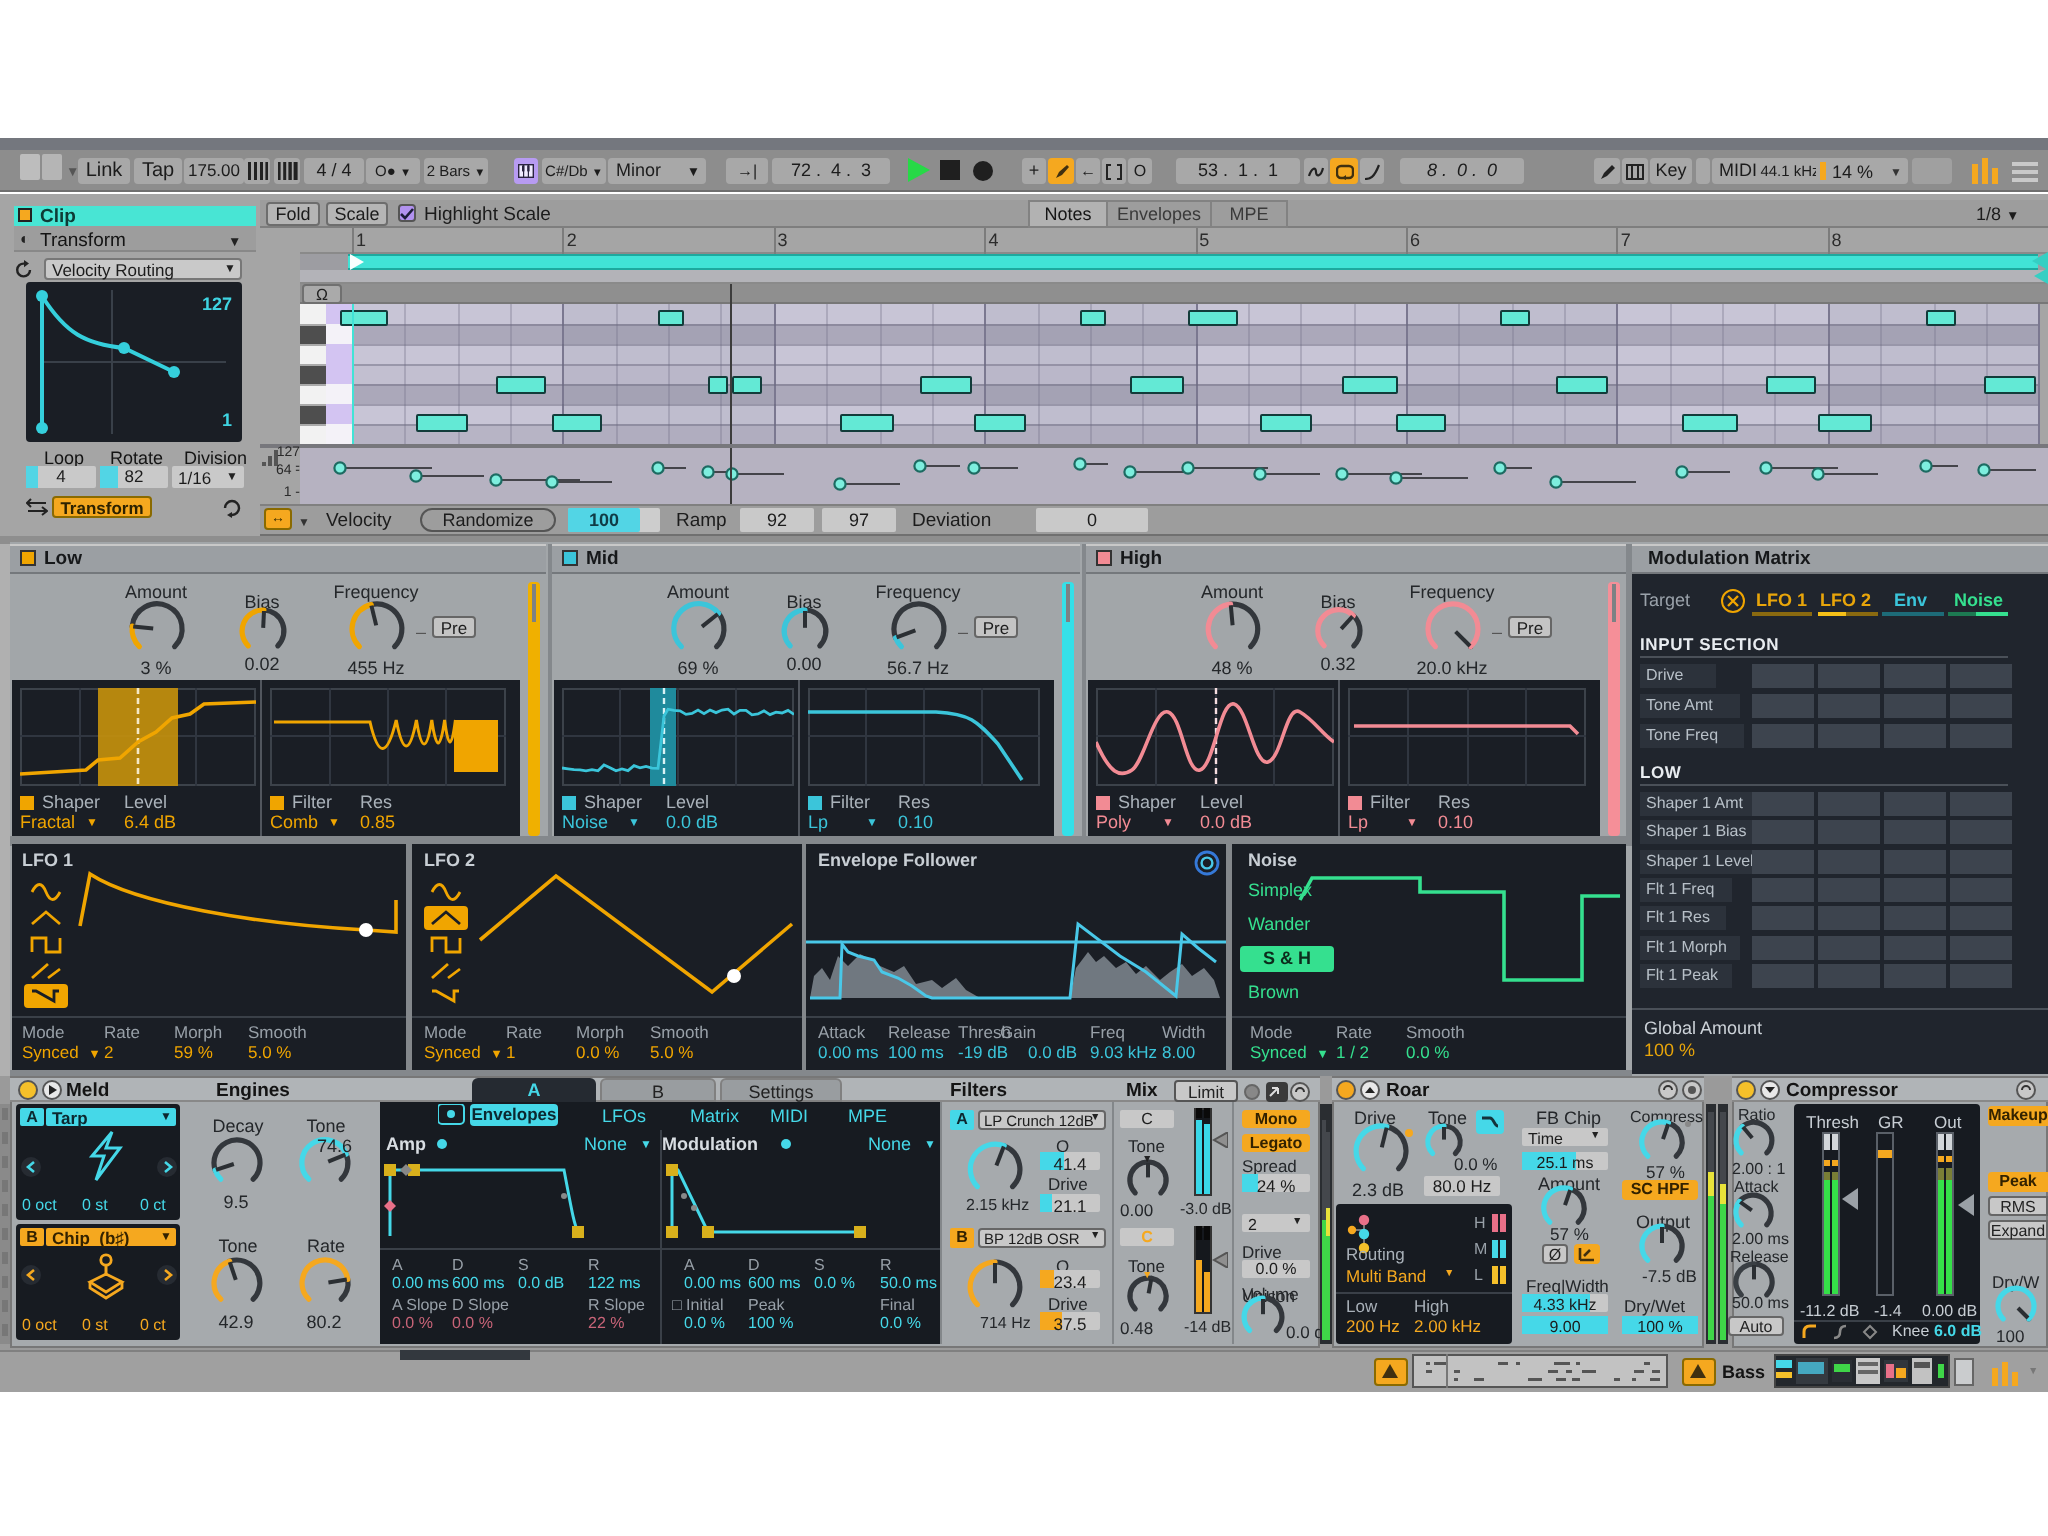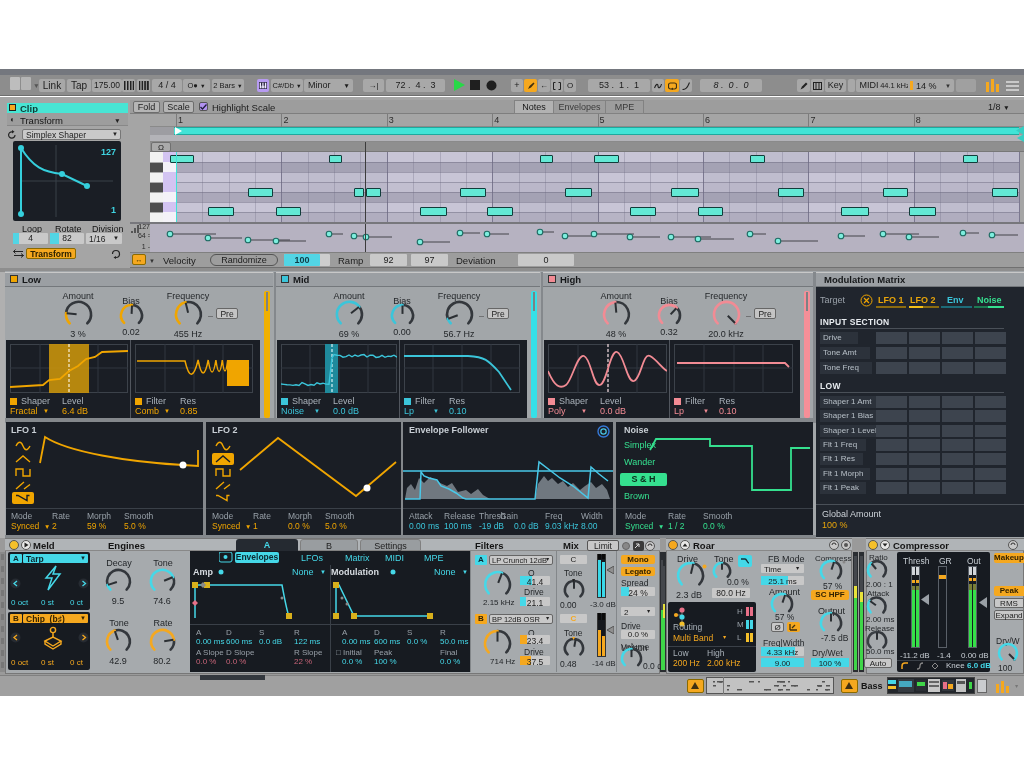--- a/index.html
+++ b/index.html
@@ -377,21 +377,21 @@
 <div style="position:absolute;left:10px;top:115px;font-size:8px;color:#222;">◐</div>
 <div style="position:absolute;left:20px;top:115px;font-size:9.5px;color:#141414;">Transform</div>
 <div style="position:absolute;left:114px;top:115px;font-size:9px;color:#222;"><span style="font-size:0.75em">▼</span></div>
 <div style="position:absolute;left:7px;top:130px;">
       <svg width="10" height="10">
         <path d="M8 5 A3.2 3.2 0 1 1 5 1.8" stroke="#222" stroke-width="1.2" fill="none"></path>
         <path d="M5 0 L7.5 1.8 L5 3.6 Z" fill="#222"></path>
       </svg>
     </div>
 <div style="position:absolute;left:22px;top:129px;width:99px;height:11px;background:#c9c9c9;border:1px solid #777;border-radius:2px;"></div>
-<div style="position:absolute;left:26px;top:130px;font-size:8.5px;color:#1c1c1c;">Simplex Shaper</div>
+<div style="position:absolute;left:26px;top:130px;font-size:8.5px;color:#1c1c1c;">Velocity Routing</div>
 <div style="position:absolute;left:112px;top:129px;font-size:8px;color:#222;"><span style="font-size:0.75em">▼</span></div>
 <div style="position:absolute;left:13px;top:141px;width:108px;height:80px;background:#1a1e25;border-radius:2px;"></div>
 <svg style="position:absolute;left:13px;top:141px" width="108" height="80">
       <line x1="43" y1="4" x2="43" y2="76" stroke="#394049" stroke-width="1"></line>
       <line x1="8" y1="40" x2="100" y2="40" stroke="#394049" stroke-width="1"></line>
       <line x1="8" y1="7" x2="8" y2="73" stroke="#35cfdc" stroke-width="2"></line>
       <path d="M8 7 C 20 26, 30 31, 49 33 L74 45" stroke="#35cfdc" stroke-width="2" fill="none"></path>
       <circle cx="8" cy="7" r="3" fill="#35cfdc"></circle>
       <circle cx="8" cy="73" r="3" fill="#35cfdc"></circle>
       <circle cx="49" cy="33" r="3" fill="#35cfdc"></circle>
@@ -934,21 +934,21 @@
       <path d="M4.6 19.1 A11.5 11.5 0 1 1 23.6 23.6" stroke="#33373c" stroke-width="2.6" fill="none" stroke-linecap="round"></path>
       <path d="M7.4 23.6 A11.5 11.5 0 0 1 4.6 19.1" stroke="#45d8e8" stroke-width="2.6" fill="none" stroke-linecap="round"></path>
       <line x1="13.9" y1="16.0" x2="5.0" y2="18.9" stroke="#2b2f33" stroke-width="2.0"></line>
     </svg>
 <svg style="position:absolute;left:146.5px;top:565.5px" width="31.0" height="31.0">
       <path d="M26.1 11.1 A11.5 11.5 0 0 1 23.6 23.6" stroke="#33373c" stroke-width="2.6" fill="none" stroke-linecap="round"></path>
       <path d="M7.4 23.6 A11.5 11.5 0 1 1 26.1 11.1" stroke="#45d8e8" stroke-width="2.6" fill="none" stroke-linecap="round"></path>
       <line x1="17.1" y1="14.8" x2="25.7" y2="11.3" stroke="#2b2f33" stroke-width="2.0"></line>
     </svg>
 <div style="position:absolute;left:104px;top:596px;font-size:9px;color:#24272a;width:28px;text-align:center;">9.5</div>
-<div style="position:absolute;left:148px;top:596px;font-size:9px;color:#24272a;width:28px;text-align:center;">74.6</div>
+<div style="position:absolute;left:148px;top:568px;font-size:9px;color:#24272a;width:28px;text-align:right;">74.6</div>
 <div style="position:absolute;left:104px;top:618px;font-size:9px;color:#24272a;width:30px;text-align:center;">Tone</div>
 <div style="position:absolute;left:148px;top:618px;font-size:9px;color:#24272a;width:30px;text-align:center;">Rate</div>
 <svg style="position:absolute;left:102.5px;top:625.5px" width="31.0" height="31.0">
       <path d="M11.8 4.6 A11.5 11.5 0 0 1 23.6 23.6" stroke="#33373c" stroke-width="2.6" fill="none" stroke-linecap="round"></path>
       <path d="M7.4 23.6 A11.5 11.5 0 0 1 11.8 4.6" stroke="#f5a81f" stroke-width="2.6" fill="none" stroke-linecap="round"></path>
       <line x1="14.9" y1="13.9" x2="11.9" y2="5.1" stroke="#2b2f33" stroke-width="2.0"></line>
     </svg>
 <svg style="position:absolute;left:146.5px;top:625.5px" width="31.0" height="31.0">
       <path d="M26.9 13.7 A11.5 11.5 0 0 1 23.6 23.6" stroke="#33373c" stroke-width="2.6" fill="none" stroke-linecap="round"></path>
       <path d="M7.4 23.6 A11.5 11.5 0 1 1 26.9 13.7" stroke="#f5a81f" stroke-width="2.6" fill="none" stroke-linecap="round"></path>
@@ -1207,21 +1207,21 @@
 <div style="position:absolute;left:746px;top:620px;width:3px;height:9px;background:#45d8e8;"></div>
 <div style="position:absolute;left:750px;top:620px;width:3px;height:9px;background:#45d8e8;"></div>
 <div style="position:absolute;left:737px;top:633px;font-size:8px;color:#98a0a8;">L</div>
 <div style="position:absolute;left:746px;top:633px;width:3px;height:9px;background:#f5c02a;"></div>
 <div style="position:absolute;left:750px;top:633px;width:3px;height:9px;background:#f5c02a;"></div>
 <div style="position:absolute;left:668px;top:646px;width:88px;height:1px;background:#3a4048;"></div>
 <div style="position:absolute;left:673px;top:648px;font-size:8.5px;color:#a8b0b8;">Low</div>
 <div style="position:absolute;left:707px;top:648px;font-size:8.5px;color:#a8b0b8;">High</div>
 <div style="position:absolute;left:673px;top:658px;font-size:8.5px;color:#f5a81f;">200 Hz</div>
 <div style="position:absolute;left:707px;top:658px;font-size:8.5px;color:#f5a81f;">2.00 kHz</div>
-<div style="position:absolute;left:768px;top:554px;font-size:9px;color:#24272a;">FB Mode</div>
+<div style="position:absolute;left:768px;top:554px;font-size:9px;color:#24272a;">FB Chip</div>
 <div style="position:absolute;left:761px;top:564px;width:43px;height:9px;background:#c8c8c8;border-radius:1px;"></div>
 <div style="position:absolute;left:764px;top:565px;font-size:8px;color:#1c1c1c;">Time</div>
 <div style="position:absolute;left:795px;top:564px;font-size:7px;color:#222;"><span style="font-size:0.75em">▼</span></div>
 <div style="position:absolute;left:761px;top:576px;width:43px;height:9px;background:#c8c8c8;border-radius:1px;"></div>
 <div style="position:absolute;left:761px;top:576px;width:26.66px;height:9px;background:#45d8e8;"></div>
 <div style="position:absolute;left:761px;top:577px;font-size:8px;color:#1c1c1c;width:43px;text-align:center;">25.1 ms</div>
 <div style="position:absolute;left:769px;top:587px;font-size:9px;color:#24272a;">Amount</div>
 <svg style="position:absolute;left:768px;top:590px" width="28" height="28">
       <path d="M17.2 4.5 A10 10 0 0 1 21.1 21.1" stroke="#33373c" stroke-width="2.6" fill="none" stroke-linecap="round"></path>
       <path d="M6.9 21.1 A10 10 0 0 1 17.2 4.5" stroke="#45d8e8" stroke-width="2.6" fill="none" stroke-linecap="round"></path>

